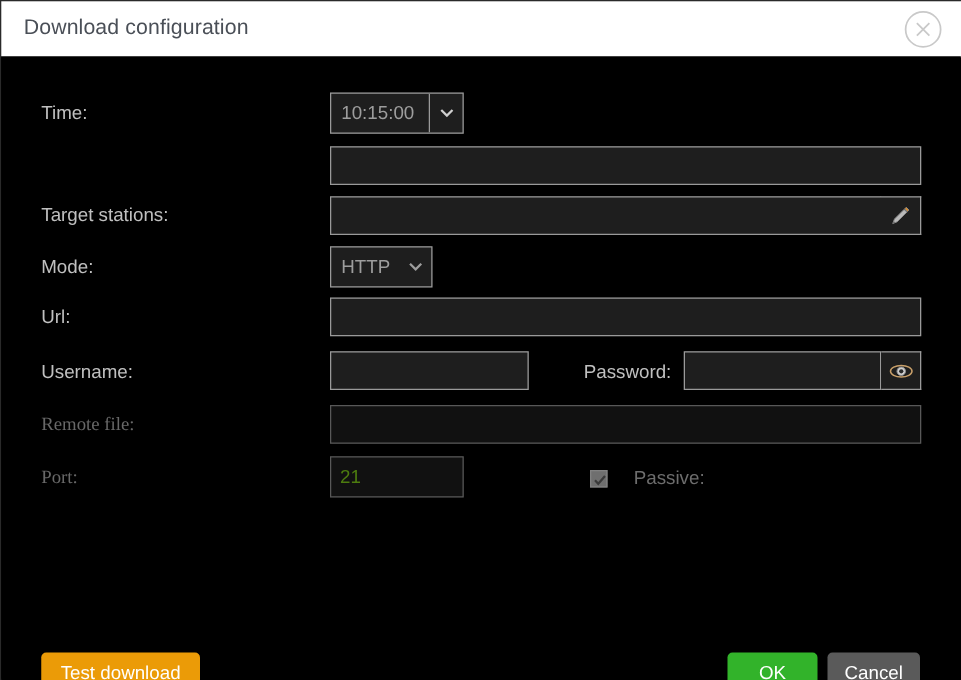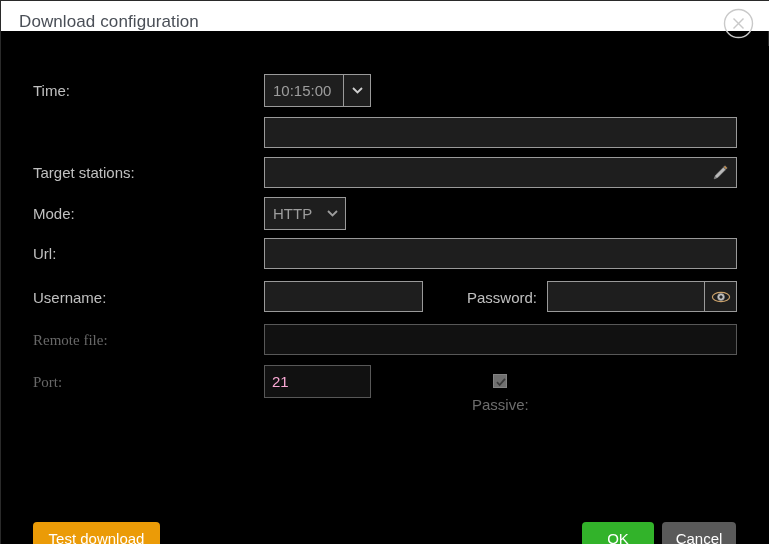--- a/index.html
+++ b/index.html
@@ -24,21 +24,21 @@
     box-sizing: border-box;
     border: 1px solid #2a2a2a;
   }
 
   
   .titlebar {
     position: absolute;
     left: 0;
     top: 0;
     width: 769px;
-    height: 30px;
+    height: 44px;
     background: #ffffff;
     box-sizing: border-box;
   }
   .titlebar-text {
     position: absolute;
     left: 18px;
     top: 11px;
     font-size: 17px;
     color: #4a4f57;
     letter-spacing: 0.1px;
@@ -93,21 +93,21 @@
     font-size: 15px;
     color: #bdbdbd;
     padding: 0 7px;
     font-family: "Liberation Sans", sans-serif;
     overflow: hidden;
     white-space: nowrap;
   }
   .inp.disabled {
     background: #111111;
     border-color: #585858;
-    color: #f9a8d4;
+    color: #4d7c0f;
   }
 
   
   .sel {
     position: absolute;
     box-sizing: border-box;
     background: #1e1e1e;
     border: 1px solid #9a9a9a;
     height: 33px;
     font-size: 15px;
@@ -146,22 +146,21 @@
     align-items: center;
     justify-content: center;
     cursor: pointer;
   }
 
   
   .chk-wrap {
     position: absolute;
     display: flex;
     align-items: center;
-    gap: 8px;
-    flex-direction: column;
+    gap: 21px;
   }
   .chk {
     width: 14px;
     height: 14px;
     box-sizing: border-box;
     background: #6f6f6f;
     border: 1px solid #828282;
     position: relative;
     cursor: default;
   }

